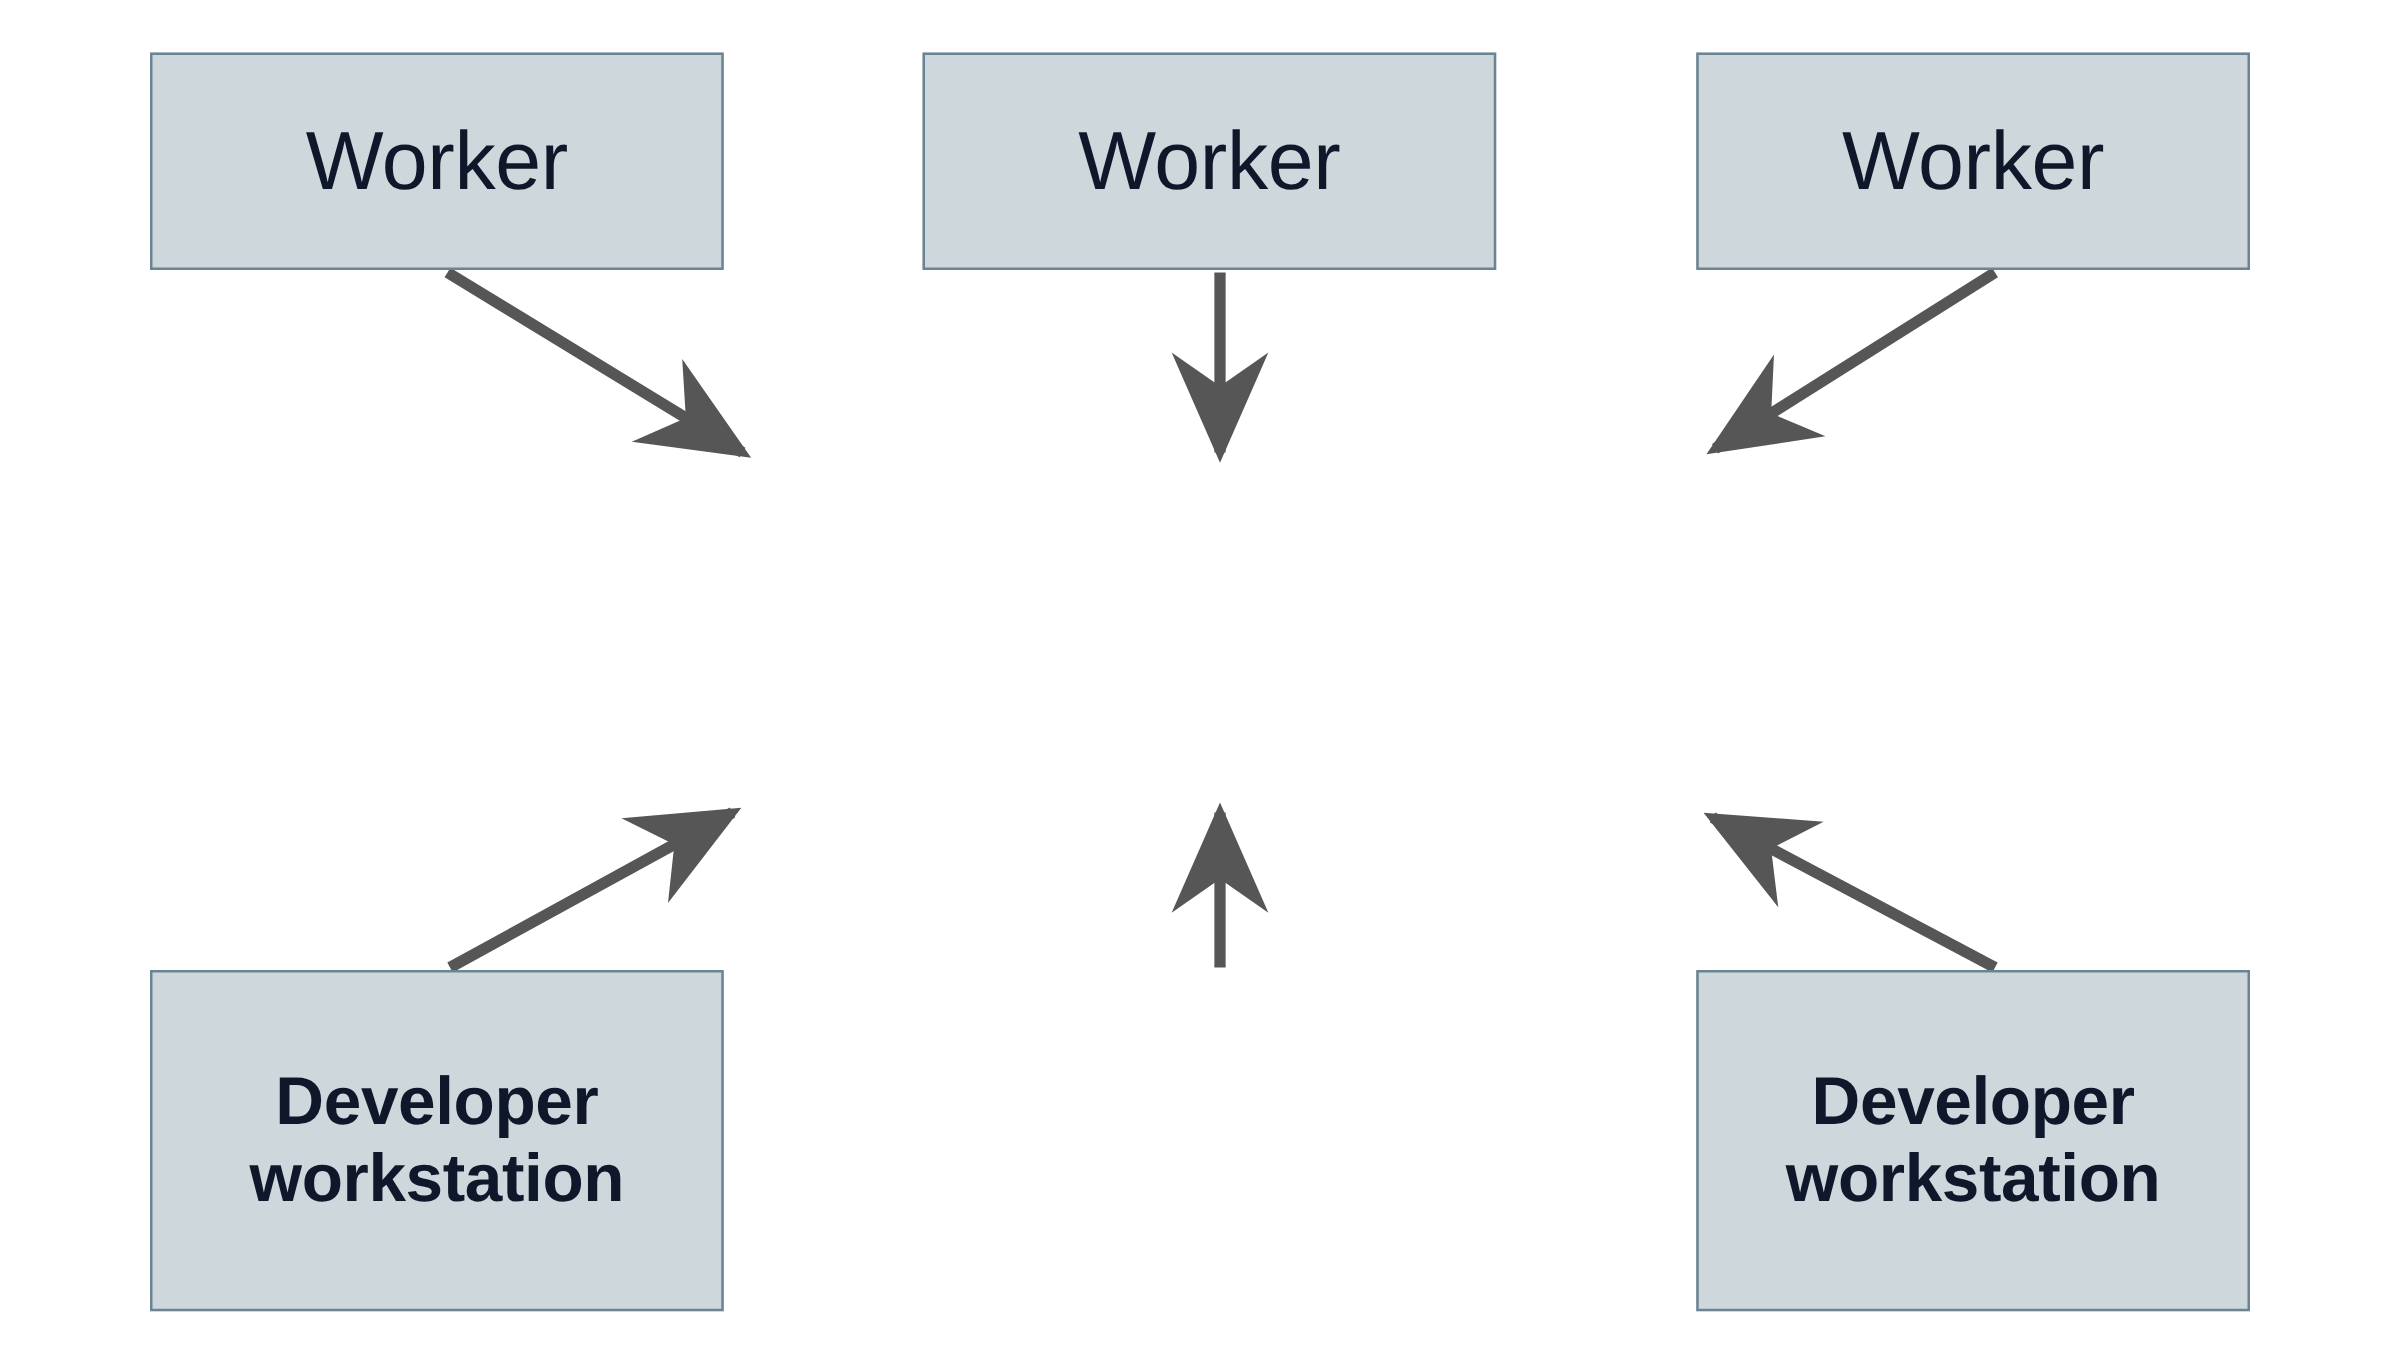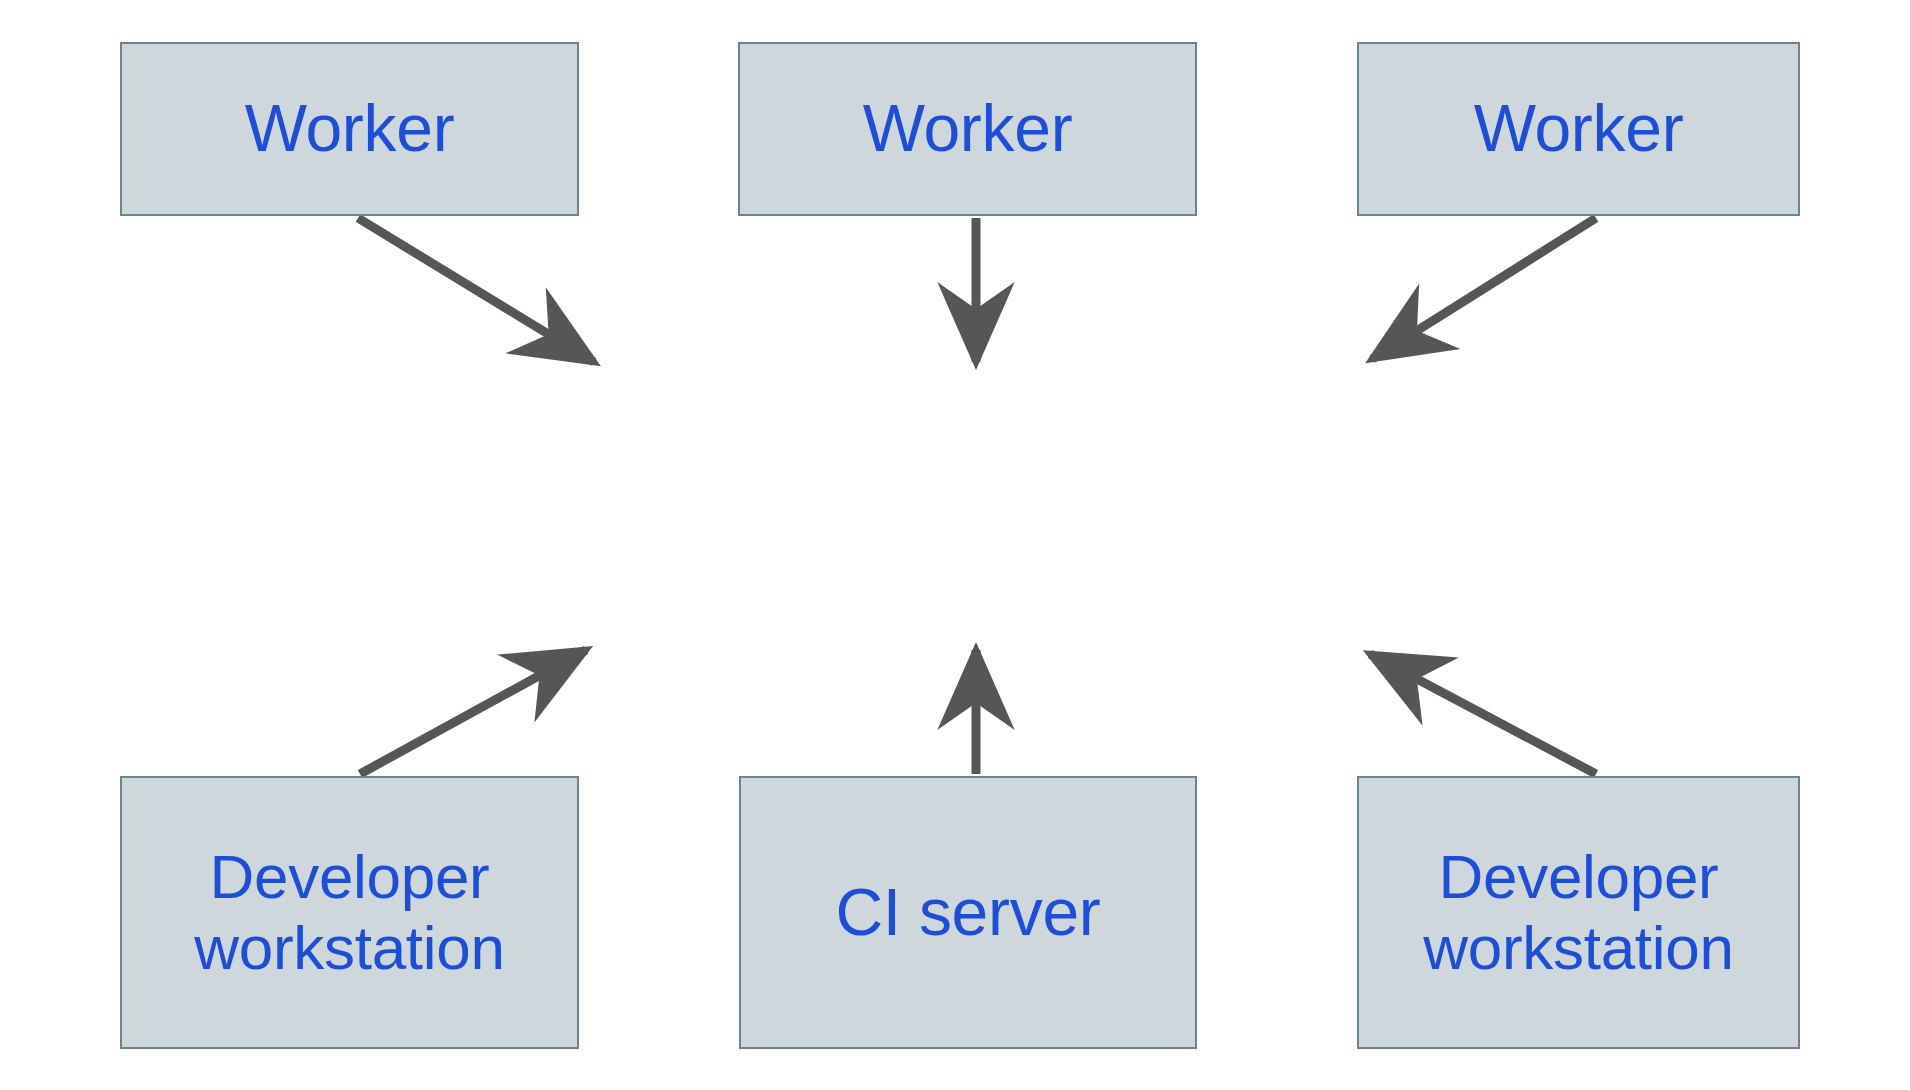--- a/index.html
+++ b/index.html
@@ -26,21 +26,21 @@
   }
   .node {
     position: absolute;
     box-sizing: border-box;
     background: #ced8dc;
     border: 2px solid #6b8393;
     display: flex;
     align-items: center;
     justify-content: center;
     text-align: center;
-    color: #1d4ed8;
+    color: #0f172a;
     z-index: 2;
   }
   .node-label {
     font-family: "Liberation Sans", sans-serif;
     font-weight: 400;
     line-height: 1.14;
     letter-spacing: -0.3px;
     white-space: pre-line;
   }
   
@@ -48,21 +48,21 @@
   #node-worker-2 { left: 738px;  top: 42px;  width: 459px; height: 174px; }
   #node-worker-3 { left: 1357px; top: 42px;  width: 443px; height: 174px; }
   
   #node-build-master { left: 585px; top: 368px; width: 777px; height: 276px; }
   
   #node-dev-ws-1 { left: 120px;  top: 776px; width: 459px; height: 273px; }
   #node-ci-server { left: 739px;  top: 776px; width: 458px; height: 273px; }
   #node-dev-ws-2 { left: 1357px; top: 776px; width: 443px; height: 273px; }
 
   .label-size-lg { font-size: 66px; }
-  .label-size-md { font-size: 62px; }
+  .label-size-md { font-size: 54px; font-weight: bold; }
 </style>
 </head>
 <body>
 
 <div id="diagram-canvas">
 
   <svg id="edges-layer" viewBox="0 0 1910 1090">
     <defs>
       <marker id="arrowhead" markerWidth="10" markerHeight="9" refX="9.1" refY="4.5" orient="auto" markerUnits="strokeWidth">
         <path d="M 0.2 0.2 L 10 4.5 L 0.2 8.8 L 3.2 4.5 Z" fill="#565656"></path>
@@ -93,22 +93,19 @@
   <div class="node" id="node-worker-3">
     <span class="node-label label-size-lg">Worker</span>
   </div>
 
 
   <div class="node" id="node-dev-ws-1">
     <span class="node-label label-size-md">Developer
 workstation</span>
   </div>
 
-  <div class="node" id="node-ci-server">
-    <span class="node-label label-size-lg">CI server</span>
-  </div>
 
   <div class="node" id="node-dev-ws-2">
     <span class="node-label label-size-md">Developer
 workstation</span>
   </div>
 
 </div>
 
 </body></html>

